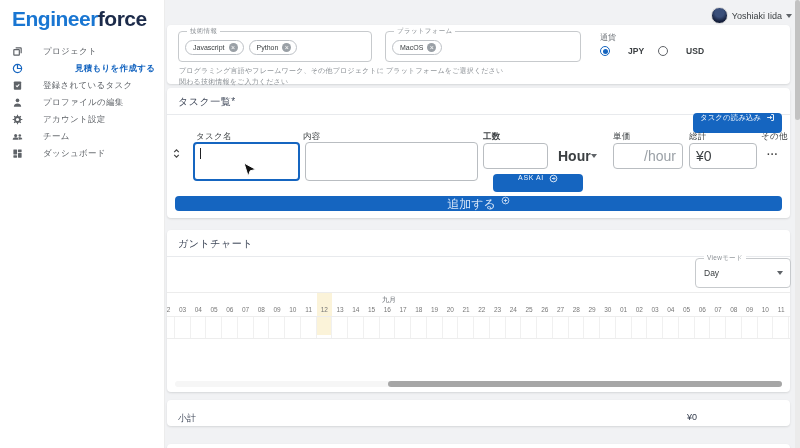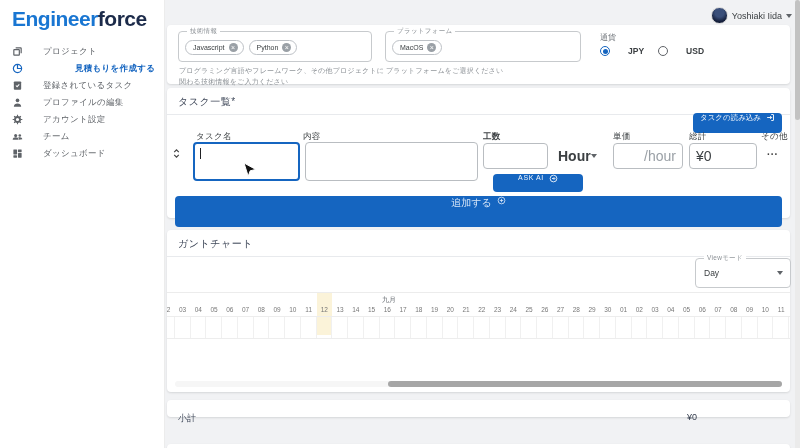--- a/index.html
+++ b/index.html
@@ -236,21 +236,21 @@
   <span style="position:absolute;left:600px;top:58px;font-size:10px;font-weight:bold;color:#424242;letter-spacing:1px;cursor:pointer;">...</span>
 
   <button class="btn" style="position:absolute;left:326px;top:86px;width:90px;height:18px;font-size:7px;letter-spacing:.6px;">
     <span>ASK AI</span>
     <svg width="9" height="9" viewBox="0 0 24 24" fill="none" stroke="#fff" stroke-width="2.2">
         <circle cx="12" cy="12" r="9"></circle>
         <path d="M8 12h7M12.5 8.5L16 12l-3.5 3.5"></path>
       </svg>
   </button>
 
-  <button class="btn" style="position:absolute;left:8px;top:108px;width:607px;height:31px;font-size:10px;">
+  <button class="btn" style="position:absolute;left:8px;top:108px;width:607px;height:15px;font-size:12px;">
     <span style="color:#d9e7f8;">追加する</span>
     <svg width="9" height="9" viewBox="0 0 24 24" fill="none" stroke="#d9e7f8" stroke-width="2.2">
         <circle cx="12" cy="12" r="9"></circle>
         <path d="M12 7.5v9M7.5 12h9"></path>
       </svg>
   </button>
 </div>
 
 <div class="card" style="top:230px;height:162px;">
   <div class="card-title">ガントチャート</div>
@@ -355,21 +355,21 @@
         <span class="gcell"></span>
         <span class="gcell"></span>
       </div>
   </div>
 
   <div class="hscroll">
     <span class="thumb"></span>
   </div>
 </div>
 
-<div class="card" style="top:400px;height:17px;text-align:right;">
+<div class="card" style="top:400px;height:26px;text-align:right;">
   <span style="position:absolute;left:11px;top:12px;font-size:9px;color:#40495a;">小計</span>
   <span style="position:absolute;left:520px;top:12px;font-size:9px;color:#30394a;">¥0</span>
 </div>
 
 <div class="card" style="top:444px;height:10px;border-radius:4px 4px 0 0;"></div>
 
 <div class="vscroll">
     <span class="thumb"></span>
   </div>
 

